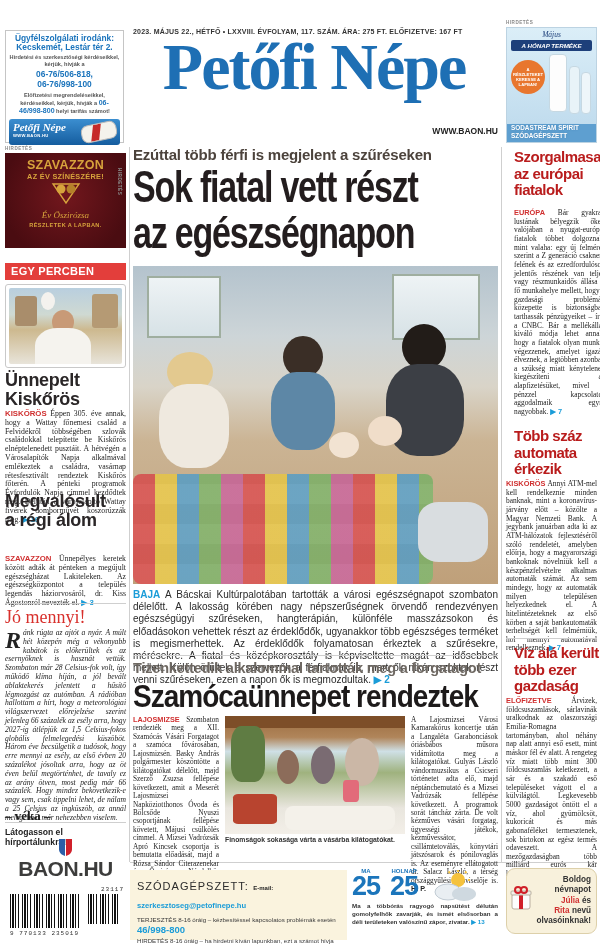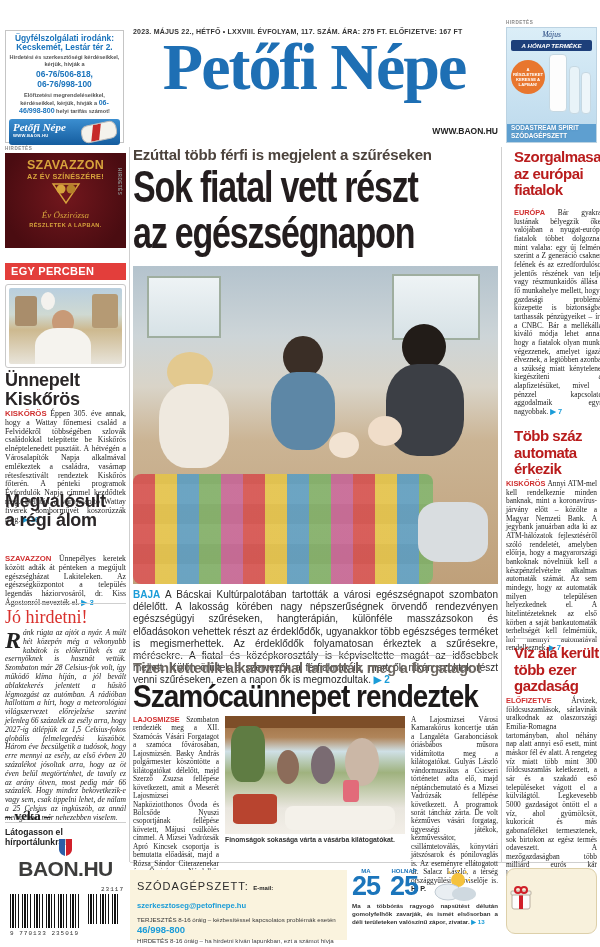--- a/index.html
+++ b/index.html
@@ -195,21 +195,21 @@
 
 <div class="abs leftw lh1 pre" style="top:492px;">Megvalósult
 a régi álom</div>
 <p class="abs leftw lbody" style="top:555px;margin:0;">
   <span class="loc">SZAVAZZON</span>
   <span>Ünnepélyes keretek között adták át pénteken a megújult egészségházat Lakiteleken. Az egészségközpontot a település legendás háziorvosáról, dr. Kiss Ágostonról nevezték el.</span>
   <span class="pgref">▶ 3</span>
 </p>
 
 <div class="abs hrule leftw" style="top:603px;"></div>
-<div class="abs leftw" id="morninghead" style="top:607px;">Jó hirdetni!</div>
+<div class="abs leftw" id="morninghead" style="top:607px;">Jó mennyi!</div>
 <p class="abs leftw" id="morningbody" style="top:629px;margin:0;">
   <span class="dcap">R</span><span>ánk rúgta az ajtót a nyár. A múlt hét közepén még a vékonyabb kabátok is előkerültek és az esernyőknek is hasznát vettük. Szombaton már 28 Celsius-fok volt, így működő klíma híján, a jól bevált ablaktekerés jelentett a hűsítő légmozgást az autómban. A rádióban hallottam a hírt, hogy a meteorológiai világszervezet előrejelzése szerint jelenleg 66 százalék az esély arra, hogy 2027-ig átlépjük az 1,5 Celsius-fokos globális felmelegedési küszöböt. Három éve becsülgetik a tudósok, hogy erre mennyi az esély, az első évben 20 százalékot jósoltak arra, hogy az öt éven belül megtörténhet, de tavaly ez az arány ötven, most pedig már 66 százalék. Hogy mindez bekövetkezik-e vagy sem, csak tippelni lehet, de nálam a 25 Celsius az ingküszöb, az annál melegebbet már nehezebben viselem.</span>
 </p>
 <div class="abs leftw" id="morningsig" style="top:808px;">– véká –</div>
 
 <div class="abs hrule leftw" style="top:822px;"></div>
 <div class="abs leftw" id="portaltxt" style="top:827px;">Látogasson el hírportálunkra!</div>
 <div class="abs leftw" id="baonlogo" style="top:838px;">
   <svg width="15" height="19" viewBox="0 0 15 19">
     <path d="M1 1 h6 v17 c-3-1-6-3-6-7 z" fill="#2b5ea7"></path>
@@ -345,13 +345,21 @@
 </div>
 
 <div class="abs" id="namedaybox">
   <svg width="24" height="26" viewBox="0 0 24 26" style="position:absolute;left:2px;top:16px;">
     <rect x="3" y="9" width="18" height="15" rx="2" fill="#fdfdfd" stroke="#b9b0a0"></rect>
     <rect x="10" y="9" width="4" height="15" fill="#d0202a"></rect>
     <rect x="2" y="6" width="20" height="4" rx="1" fill="#f2f0ea" stroke="#b9b0a0"></rect>
     <circle cx="9" cy="5" r="3" fill="none" stroke="#d0202a" stroke-width="2"></circle>
     <circle cx="15" cy="5" r="3" fill="none" stroke="#d0202a" stroke-width="2"></circle>
   </svg>
+  <div class="nd">
+    <span>Boldog névnapot</span><br>
+    <span class="nm">Júlia</span>
+    <span>és</span><br>
+    <span class="nm">Rita</span>
+    <span>nevű</span><br>
+    <span>olvasóinknak!</span>
+  </div>
 </div>
 
 </body></html>

